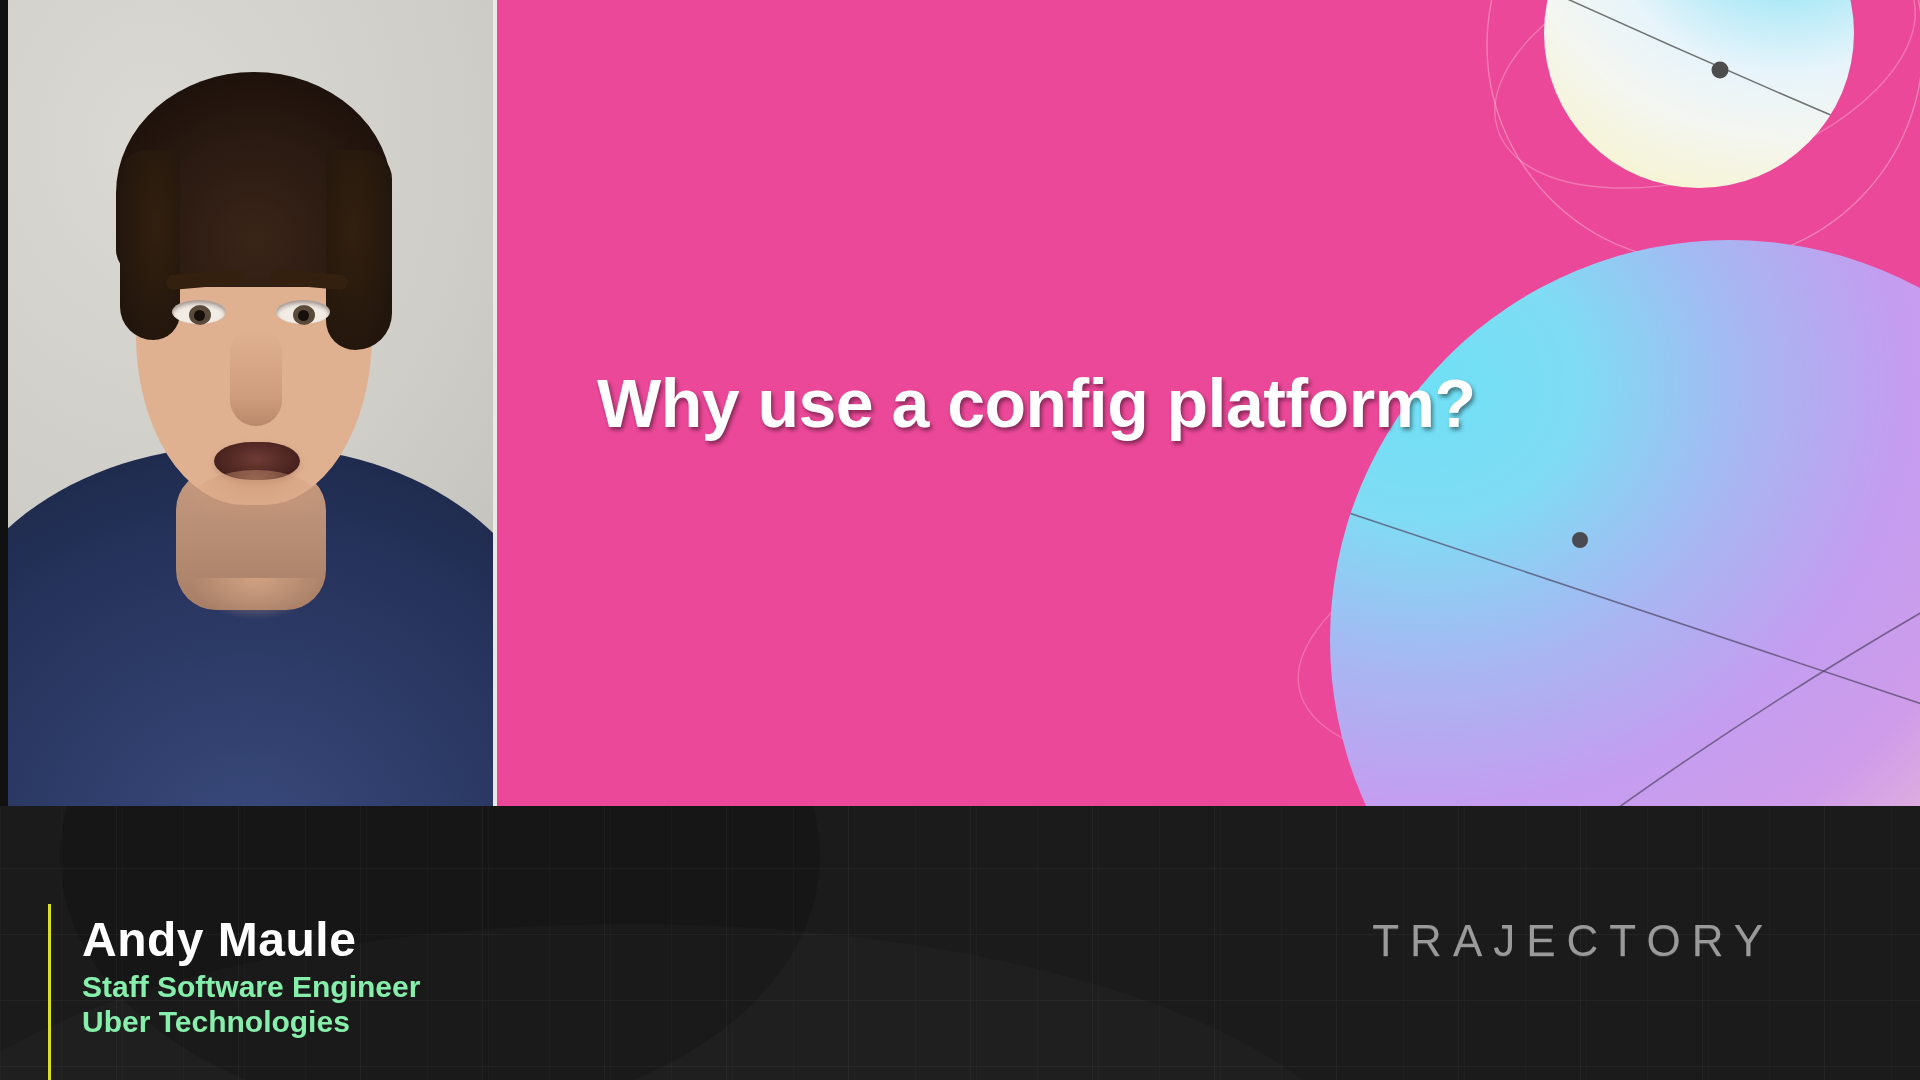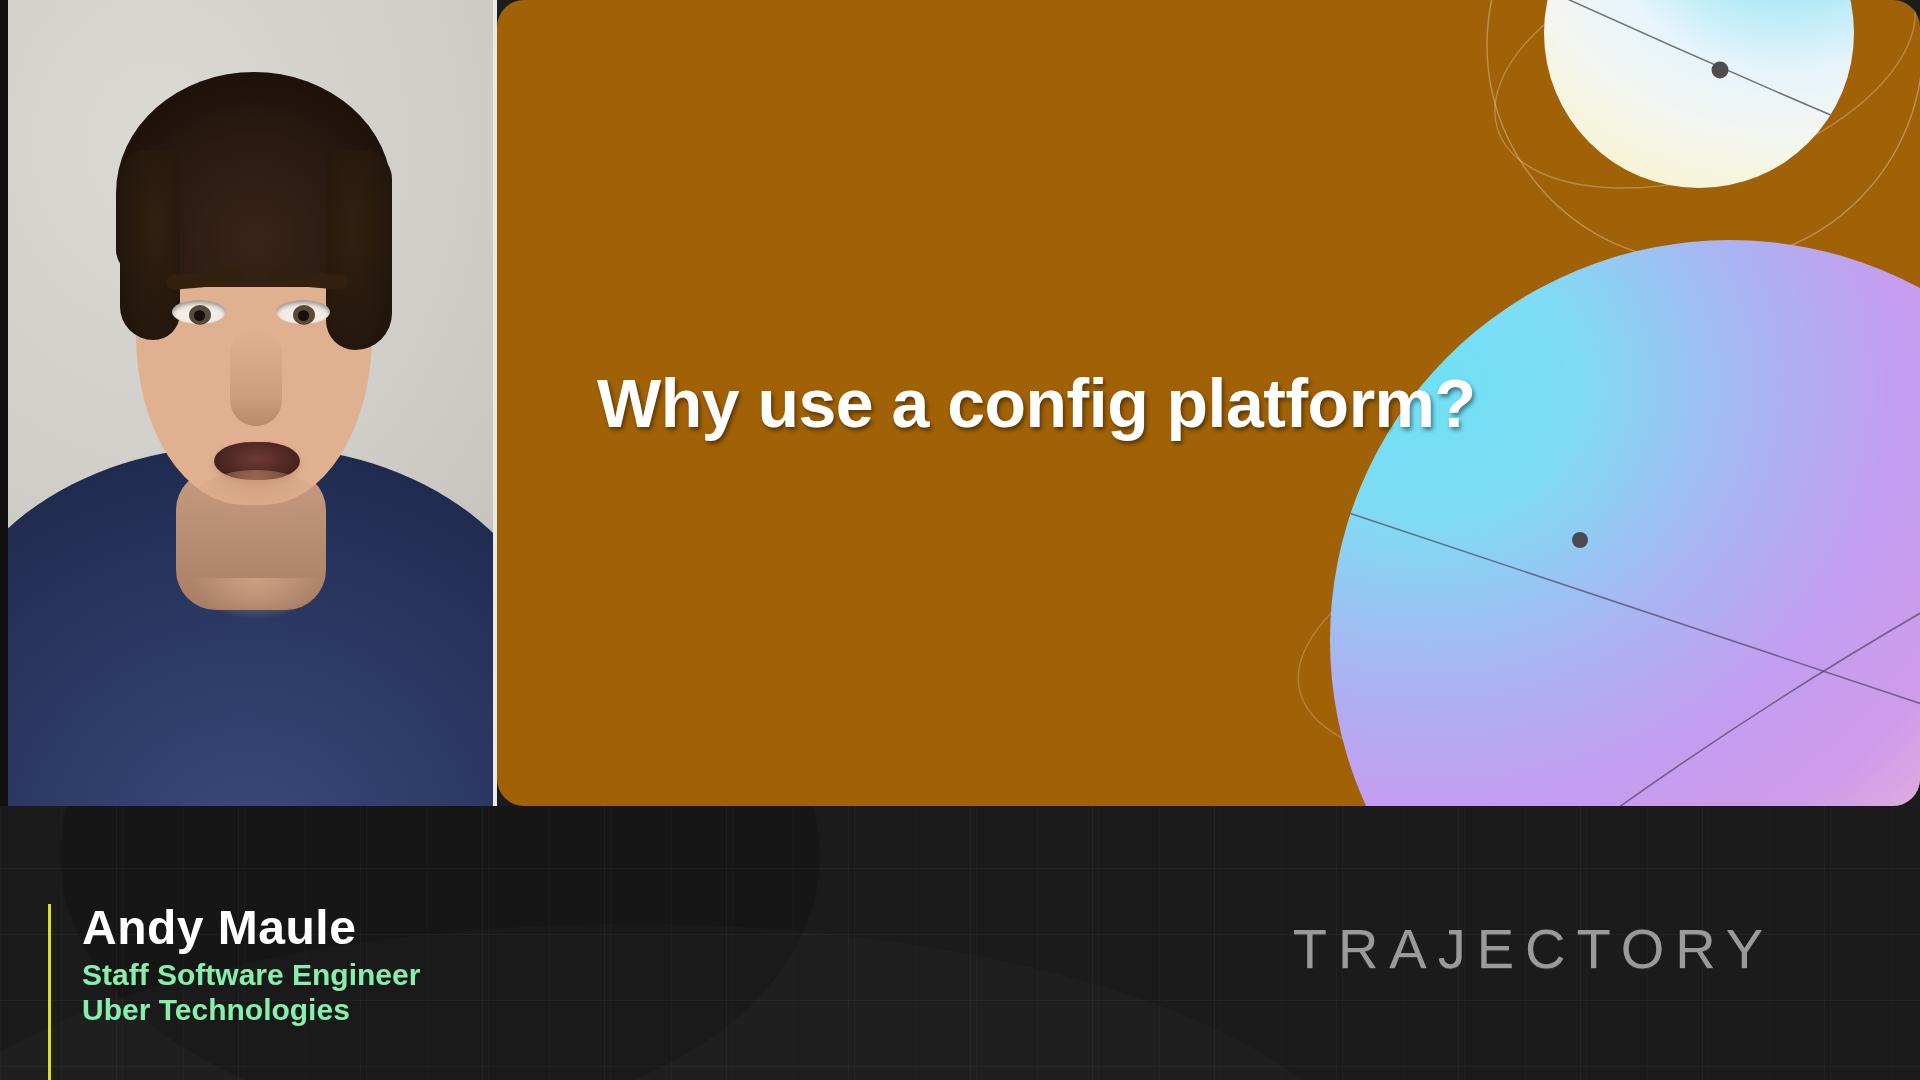--- a/index.html
+++ b/index.html
@@ -101,21 +101,21 @@
   }
   .wc-collar {
     position:absolute; left:170px; top:578px; width:156px; height:74px;
     background:radial-gradient(60% 80% at 50% 0%, #cfa182 0%, rgba(207,161,130,0) 70%);
     border-radius:0 0 80px 80px;
   }
 
   
   #slide {
     position:relative; flex:1 1 auto; height:806px;
-    background:#a16207; overflow:hidden;border-radius:27px;
+    background:#ec4899; overflow:hidden;
   }
 
   
   .orbit-svg { position:absolute; pointer-events:none; }
 
   #sphere-top {
     position:absolute; right:66px; top:-122px;
     width:310px; height:310px; border-radius:50%;
     background:
       radial-gradient(140% 120% at 78% 12%, #49d5ee 0%, #a8e8f6 20%, #e7f4fb 42%, #f4f6f0 60%, #f7f3cf 82%, #f5eeb6 100%);
@@ -173,37 +173,37 @@
     position:absolute; left:60px; top:-210px; width:760px; height:520px;
     border-radius:50%;
     background:rgba(0,0,0,.18);
   }
 
   #accent-bar {
     position:absolute; left:48px; top:98px; width:3px; height:176px;
     background:#d9e021;
   }
   #presenter {
-    position:absolute; left:82px; top:96px; width:900px;
+    position:absolute; left:82px; top:108px; width:900px;
   }
   #presenter-name {
     color:#ffffff; font-size:48px; font-weight:bold; line-height:1.08;
     letter-spacing:.5px;
     font-family:"Liberation Sans", sans-serif;
   }
   #presenter-role, #presenter-org {
     color:#86efac; font-size:30px; font-weight:bold; line-height:1.16;
     font-family:"Liberation Sans", sans-serif;
   }
   #presenter-role { margin-top:4px; }
 
   #brand-logo {
     position:absolute; right:146px; top:110px;
     color:#9a9a9a;
-    font-size:56px;
+    font-size:44px;
     font-weight:normal;
     letter-spacing:11px;
     font-family:"Liberation Sans", sans-serif;
     text-shadow:0 1px 0 rgba(255,255,255,.12);
   }
 </style>
 </head>
 <body>
 
 <div id="stage">

